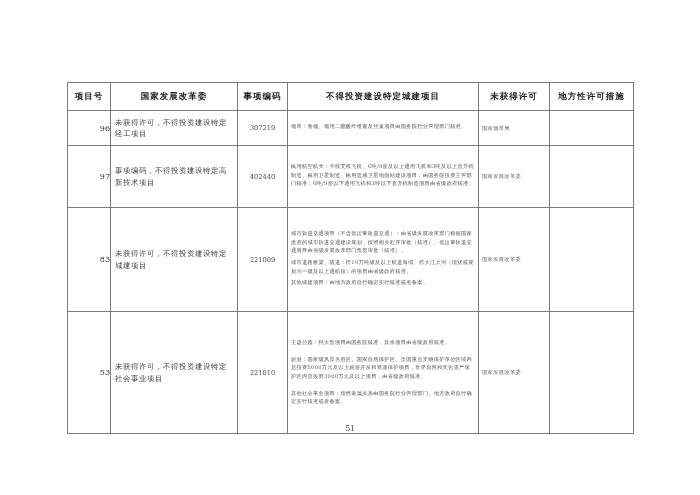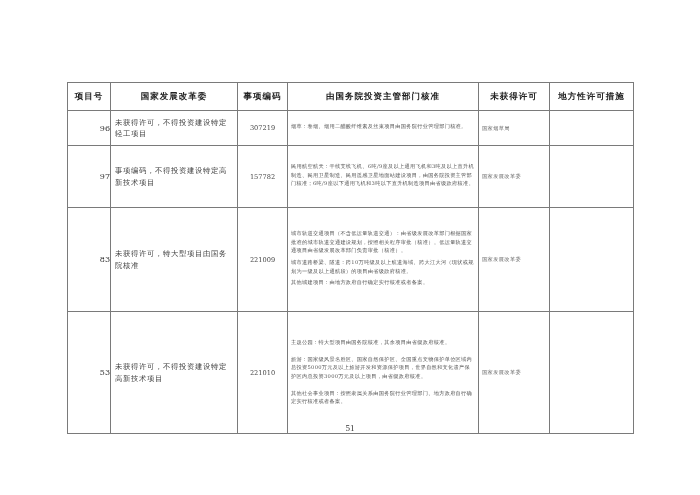--- a/index.html
+++ b/index.html
@@ -116,64 +116,64 @@
         <col class="c-code">
         <col class="c-desc">
         <col class="c-dept">
         <col class="c-local">
     </colgroup>
     <thead>
       <tr>
         <th>项目号</th>
         <th>国家发展改革委</th>
         <th>事项编码</th>
-        <th>由国务院投资主管部门核准</th>
+        <th>不得投资建设特定城建项目</th>
         <th>未获得许可</th>
         <th>地方性许可措施</th>
       </tr>
     </thead>
     <tbody>
       <tr class="r96">
         <td class="no">96</td>
         <td class="item">未获得许可，不得投资建设特定轻工项目</td>
         <td class="code">307219</td>
         <td class="desc">
           <p>烟草：卷烟、烟用二醋酸纤维素及丝束项目由国务院行业管理部门核准。</p>
         </td>
         <td class="dept">国家烟草局</td>
         <td class="local"></td>
       </tr>
 
       <tr class="r97">
         <td class="no">97</td>
         <td class="item">事项编码，不得投资建设特定高新技术项目</td>
-        <td class="code">157782</td>
+        <td class="code">402440</td>
         <td class="desc">
           <p>民用航空航天：干线支线飞机、6吨/9座及以上通用飞机和3吨及以上直升机制造、民用卫星制造、民用遥感卫星地面站建设项目，由国务院投资主管部门核准；6吨/9座以下通用飞机和3吨以下直升机制造项目由省级政府核准。</p>
         </td>
         <td class="dept">国家发展改革委</td>
         <td class="local"></td>
       </tr>
 
       <tr class="r98">
         <td class="no">83</td>
-        <td class="item">未获得许可，特大型项目由国务院核准</td>
+        <td class="item">未获得许可，不得投资建设特定城建项目</td>
         <td class="code">221009</td>
         <td class="desc">
           <p>城市轨道交通项目（不含低运量轨道交通）：由省级发展改革部门根据国家批准的城市轨道交通建设规划，按照相关程序审批（核准）。低运量轨道交通项目由省级发展改革部门负责审批（核准）。</p>
           <p>城市道路桥梁、隧道：跨10万吨级及以上航道海域、跨大江大河（现状或规划为一级及以上通航段）的项目由省级政府核准。</p>
           <p>其他城建项目：由地方政府自行确定实行核准或者备案。</p>
         </td>
         <td class="dept">国家发展改革委</td>
         <td class="local"></td>
       </tr>
 
       <tr class="r99">
         <td class="no">53</td>
-        <td class="item">未获得许可，不得投资建设特定高新技术项目</td>
+        <td class="item">未获得许可，不得投资建设特定社会事业项目</td>
         <td class="code">221010</td>
         <td class="desc">
           <p>主题公园：特大型项目由国务院核准，其余项目由省级政府核准。</p>
           <p class="gap">旅游：国家级风景名胜区、国家自然保护区、全国重点文物保护单位区域内总投资5000万元及以上旅游开发和资源保护项目，世界自然和文化遗产保护区内总投资3000万元及以上项目，由省级政府核准。</p>
           <p class="gap">其他社会事业项目：按照隶属关系由国务院行业管理部门、地方政府自行确定实行核准或者备案。</p>
         </td>
         <td class="dept">国家发展改革委</td>
         <td class="local"></td>
       </tr>
     </tbody>

